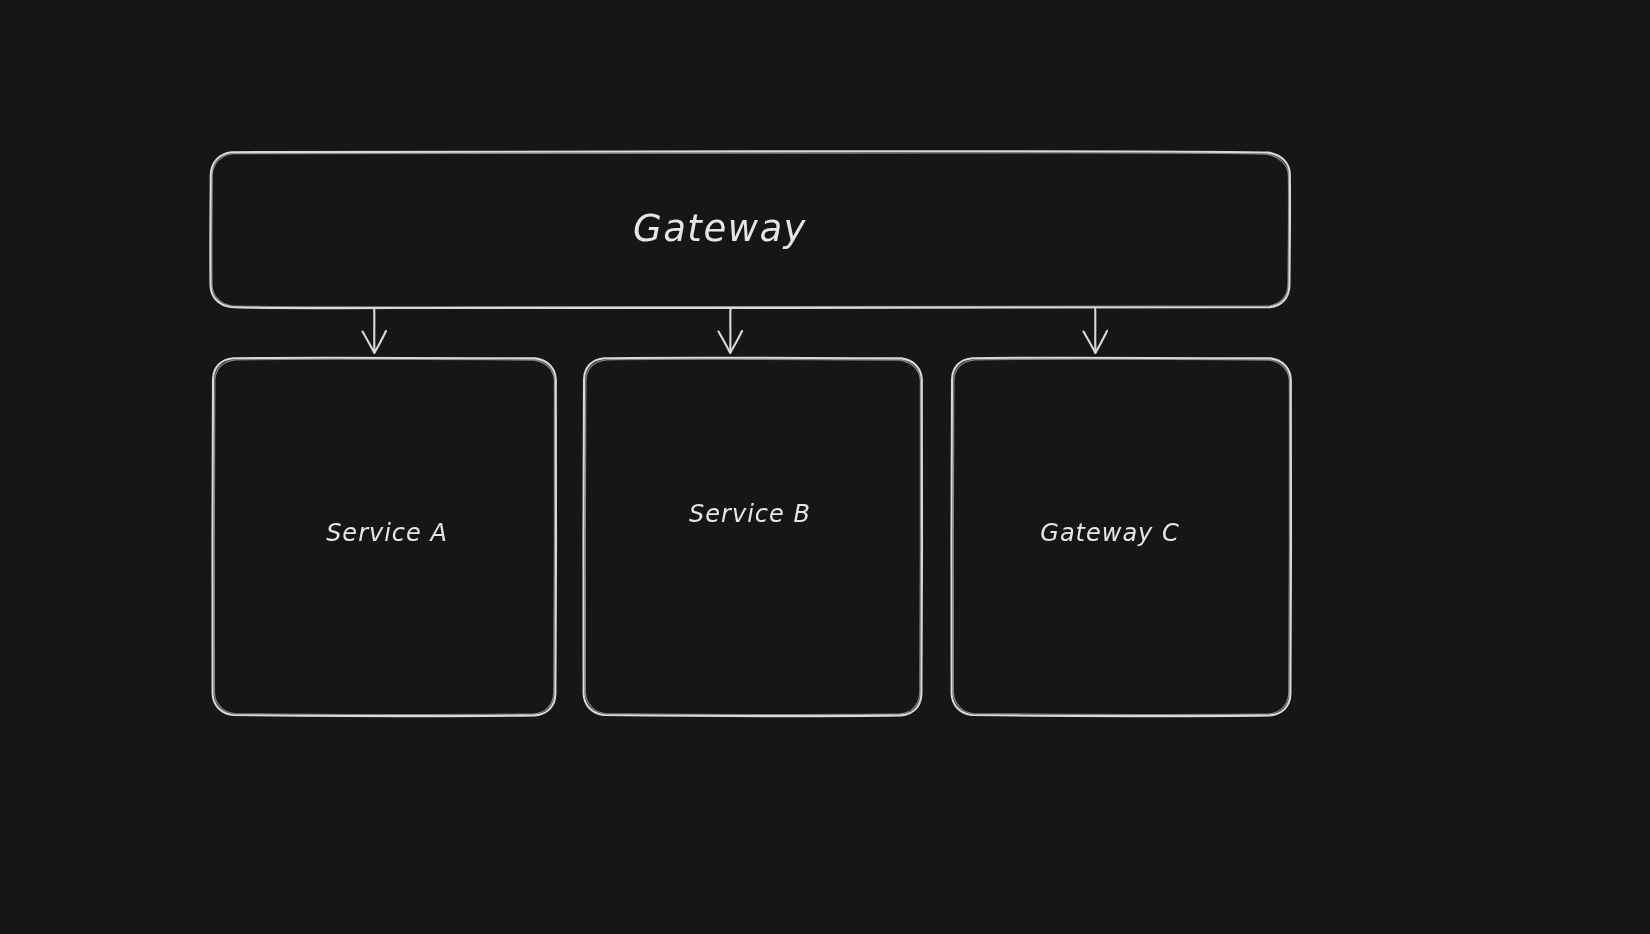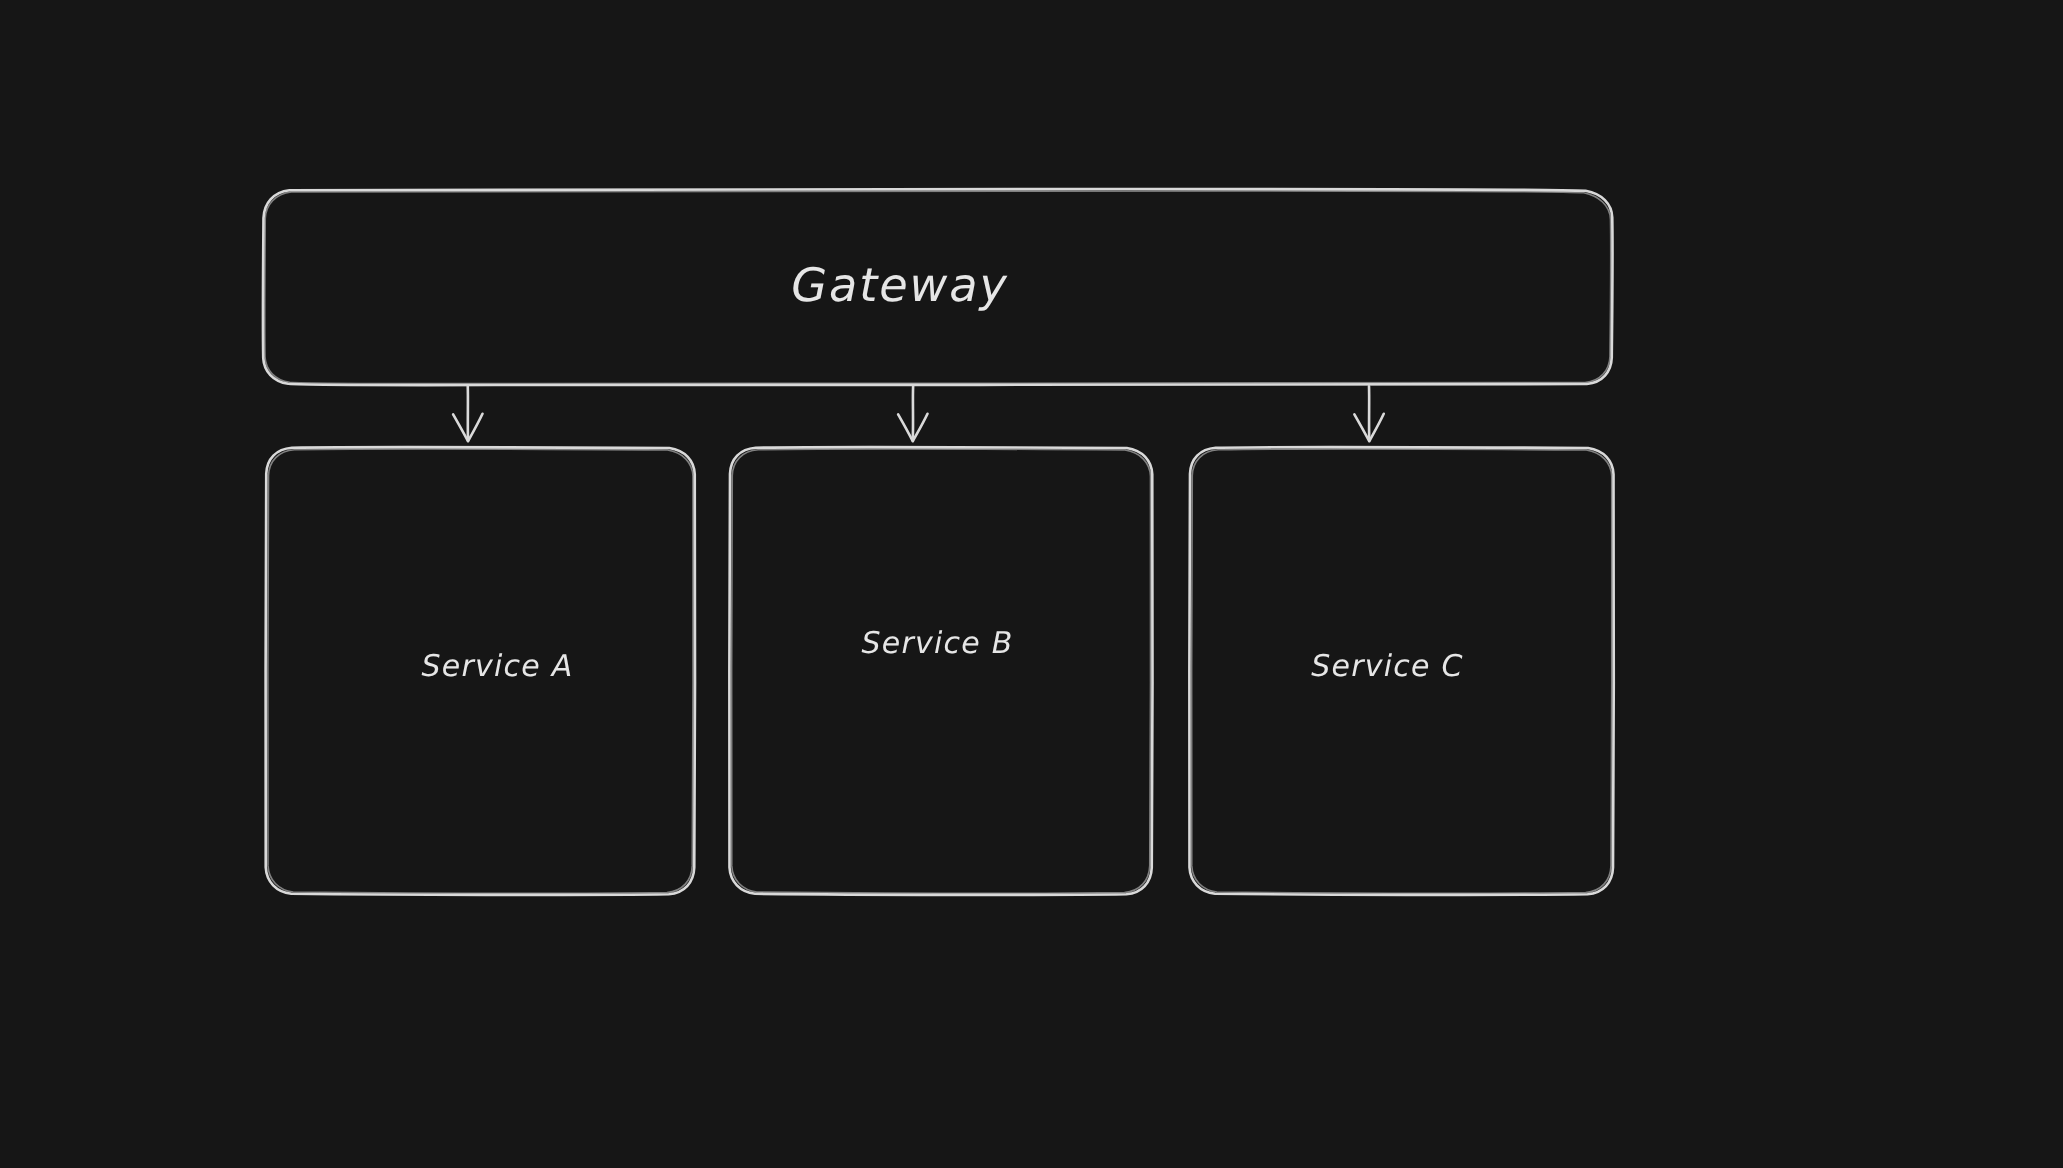--- a/index.html
+++ b/index.html
@@ -160,19 +160,19 @@
            C 1195 715.0, 1058 714.4, 973.5 713.6
            C 961.8 712.2, 954.0 704.0, 953.4 692.5
            C 952.8 628, 953.6 442, 953.8 380.5
            C 954.2 368.6, 962.0 360.8, 974.5 359.8 Z"></path>
     </g>
 
   </svg>
 
   <div class="node-label label-gateway" style="left:720px; top:228px;">Gateway</div>
 
-  <div class="node-label label-service" style="left:398px; top:533px;">Service A</div>
+  <div class="node-label label-service" style="left:387px; top:533px;">Service A</div>
 
   <div class="node-label label-service" style="left:750px; top:514px;">Service B</div>
 
-  <div class="node-label label-service" style="left:1110px; top:533px;">Service C</div>
+  <div class="node-label label-service" style="left:1110px; top:533px;">Gateway C</div>
 
 </div>
 
 </body></html>

